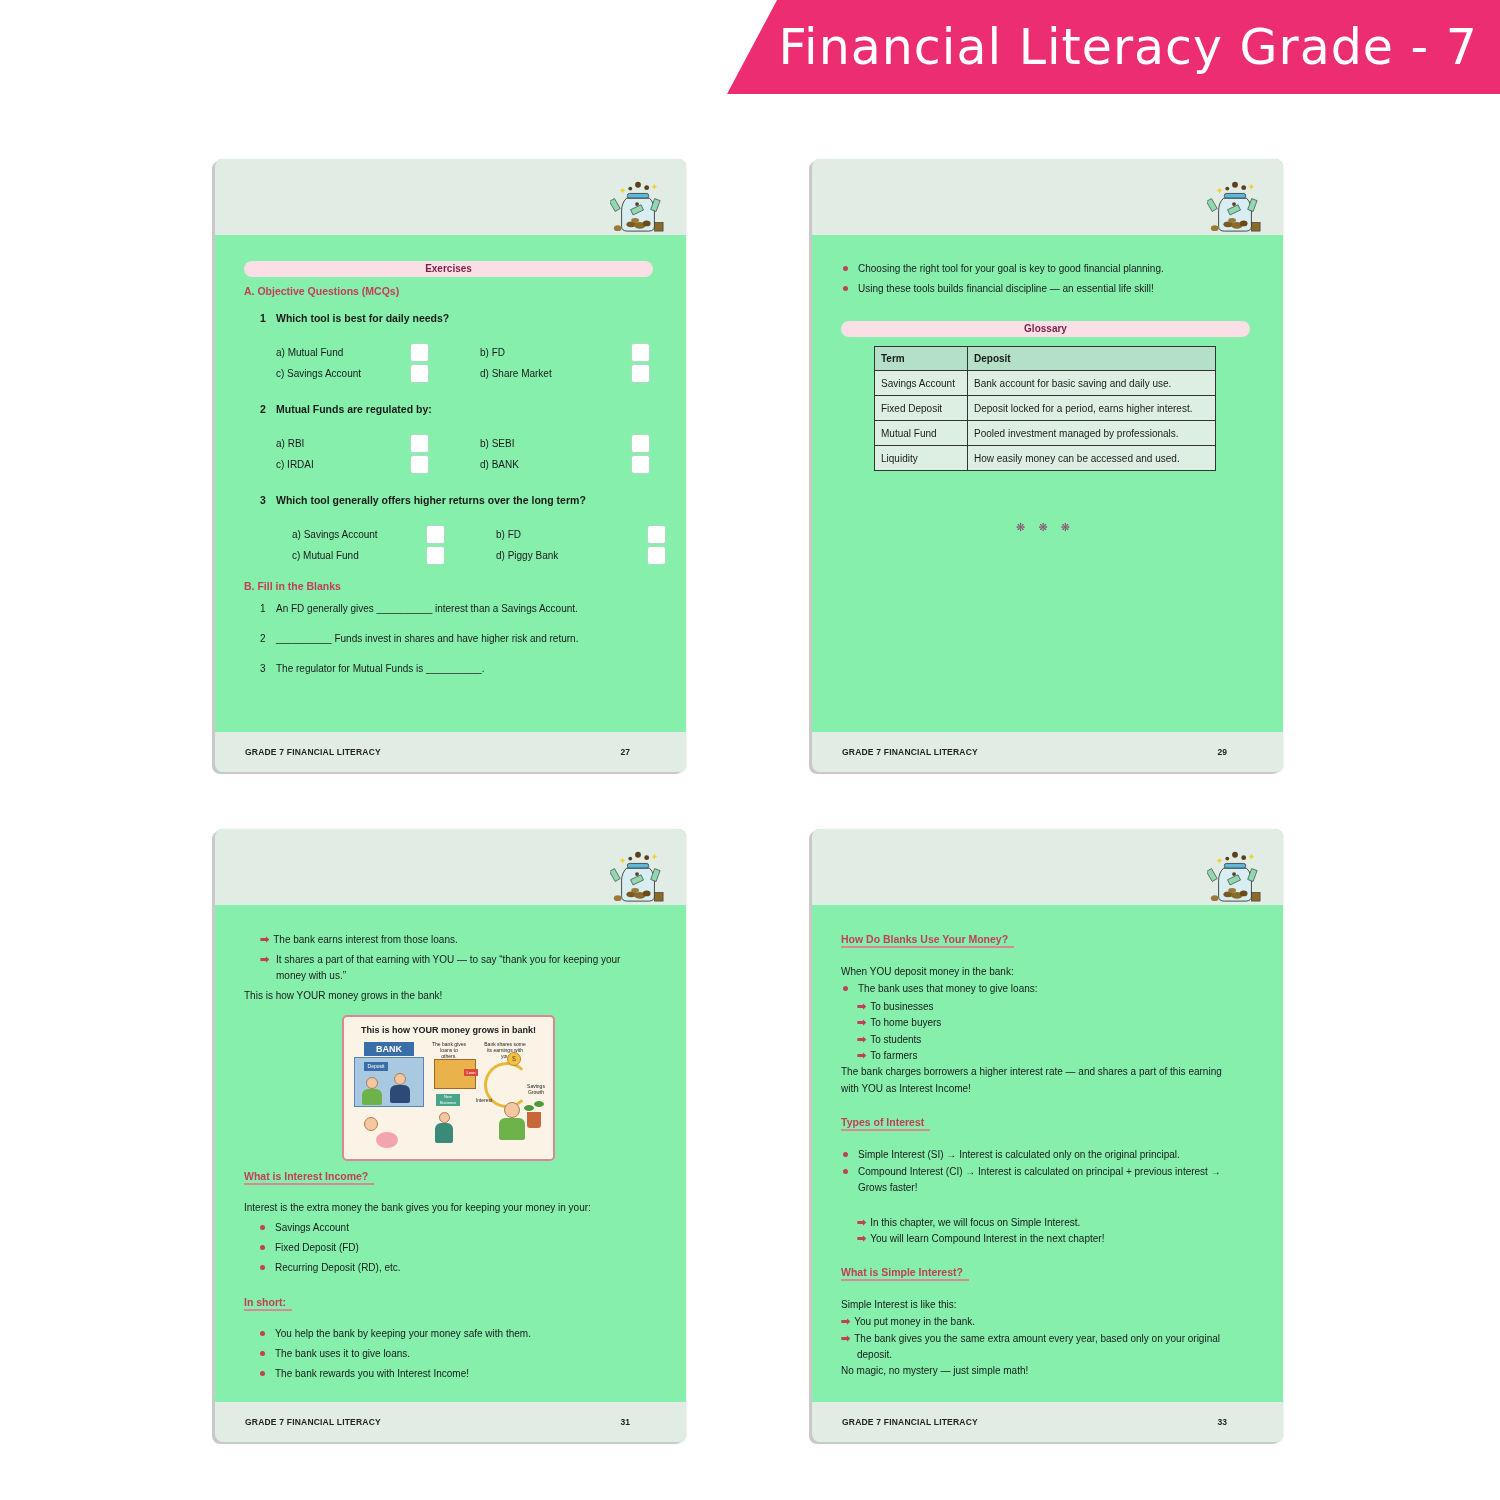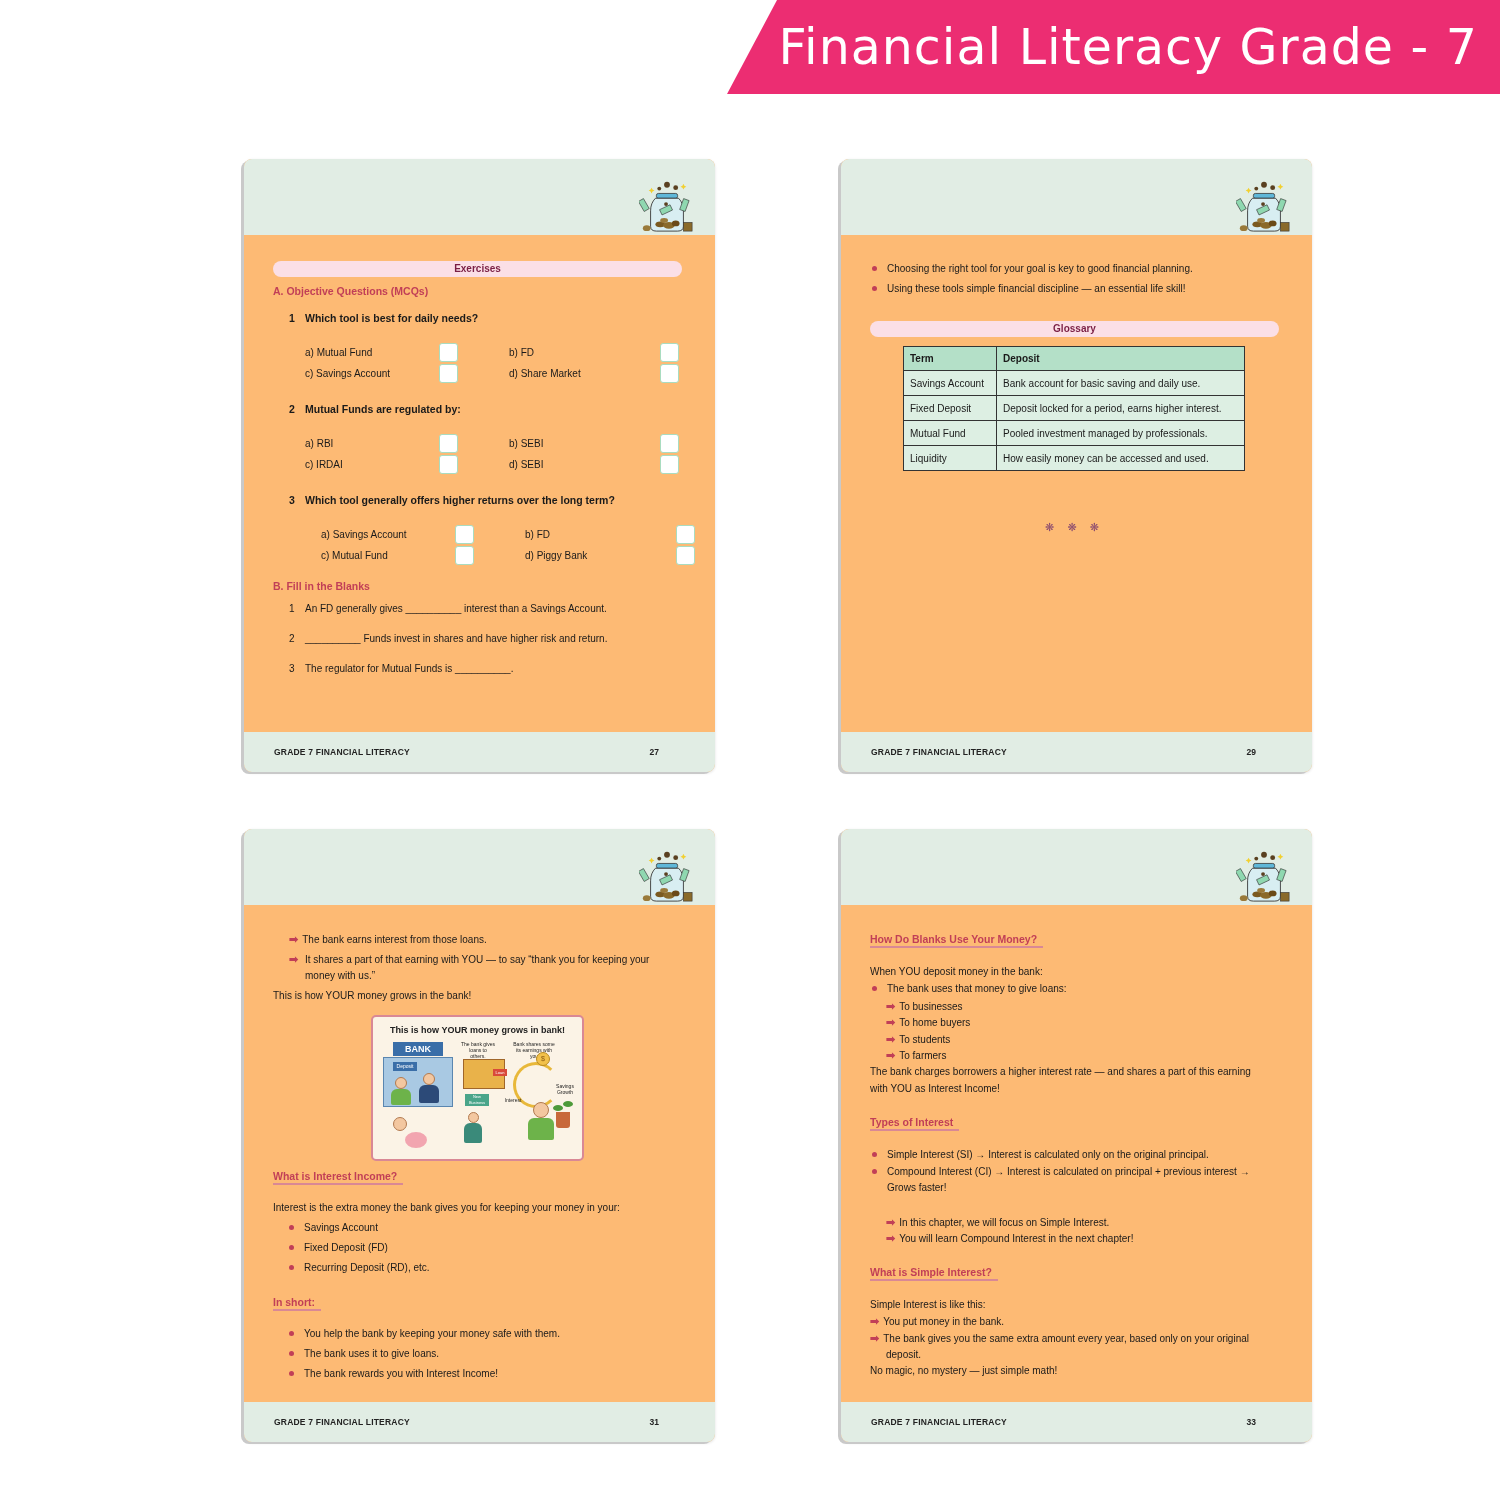--- a/index.html
+++ b/index.html
@@ -13,25 +13,24 @@
     clip-path: polygon(50px 0, 100% 0, 100% 100%, 0 100%);
     display: flex; align-items: center; justify-content: flex-end; padding-right: 22px;
   }
   .banner-title {
     color: #ffffff; font-family: "DejaVu Sans", sans-serif; font-size: 49px;
     font-weight: normal; letter-spacing: 1px; white-space: nowrap;
   }
 
   
   .page {
-    position: absolute; width: 471px; height: 613px; background: #fdba74;
+    position: absolute; width: 471px; height: 613px; background: #86efac;
     border-radius: 8px;
     box-shadow: -3px 2px 0 #c9c9c9, 0 1px 3px rgba(0,0,0,0.12);
     overflow: hidden;
-    margin-left: 29px;
   }
   .p1 { left: 215px; top: 159px; }
   .p2 { left: 812px; top: 159px; }
   .p3 { left: 215px; top: 829px; }
   .p4 { left: 812px; top: 829px; }
 
   .page-header { position: absolute; top: 0; left: 0; right: 0; height: 76px; background: #e1ede4; }
   .page-footer {
     position: absolute; left: 0; right: 0; bottom: 0; height: 40px; background: #e1ede4;
     display: flex; align-items: center; justify-content: space-between; padding: 0 56px 0 30px;
@@ -153,21 +152,21 @@
     <div class="q-title" style="position:absolute;left:16px;top:168px;">
       <span class="q-num">2</span><span>Mutual Funds are regulated by:</span>
     </div>
     <div style="position:absolute;left:0;right:0;top:198px;height:44px;">
       <span class="opt" style="left:32px;top:5px;">a) RBI</span>
       <span class="chk" style="left:166px;top:1px;"></span>
       <span class="opt" style="left:236px;top:5px;">b) SEBI</span>
       <span class="chk" style="left:387px;top:1px;"></span>
       <span class="opt" style="left:32px;top:26px;">c) IRDAI</span>
       <span class="chk" style="left:166px;top:22px;"></span>
-      <span class="opt" style="left:236px;top:26px;">d) SEBI</span>
+      <span class="opt" style="left:236px;top:26px;">d) BANK</span>
       <span class="chk" style="left:387px;top:22px;"></span>
     </div>
 
     <div class="q-title" style="position:absolute;left:16px;top:259px;">
       <span class="q-num">3</span><span>Which tool generally offers higher returns over the long term?</span>
     </div>
     <div style="position:absolute;left:16px;right:0;top:289px;height:44px;">
       <span class="opt" style="left:32px;top:5px;">a) Savings Account</span>
       <span class="chk" style="left:166px;top:1px;"></span>
       <span class="opt" style="left:236px;top:5px;">b) FD</span>
@@ -190,21 +189,21 @@
 </div>
 
 <div class="page p2">
   <div class="page-header">
     <svg class="jar-icon" viewBox="0 0 58 58">
         <use href="#jar"></use>
       </svg>
   </div>
   <div class="content">
     <div class="bullet-line" style="left:2px;top:28px;"><span class="dot"></span><span>Choosing the right tool for your goal is key to good financial planning.</span></div>
-    <div class="bullet-line" style="left:2px;top:48px;"><span class="dot"></span><span>Using these tools simple financial discipline — an essential life skill!</span></div>
+    <div class="bullet-line" style="left:2px;top:48px;"><span class="dot"></span><span>Using these tools builds financial discipline — an essential life skill!</span></div>
     <div class="pill" style="position:absolute;left:0;right:0;top:86px;">Glossary</div>
     <table class="gloss" style="left:33px;top:111px;">
       <tbody>
           <tr>
         <th style="width:93px;">Term</th>
         <th>Deposit</th>
       </tr>
       <tr>
         <td>Savings Account</td>
         <td>Bank account for basic saving and daily use.</td>

